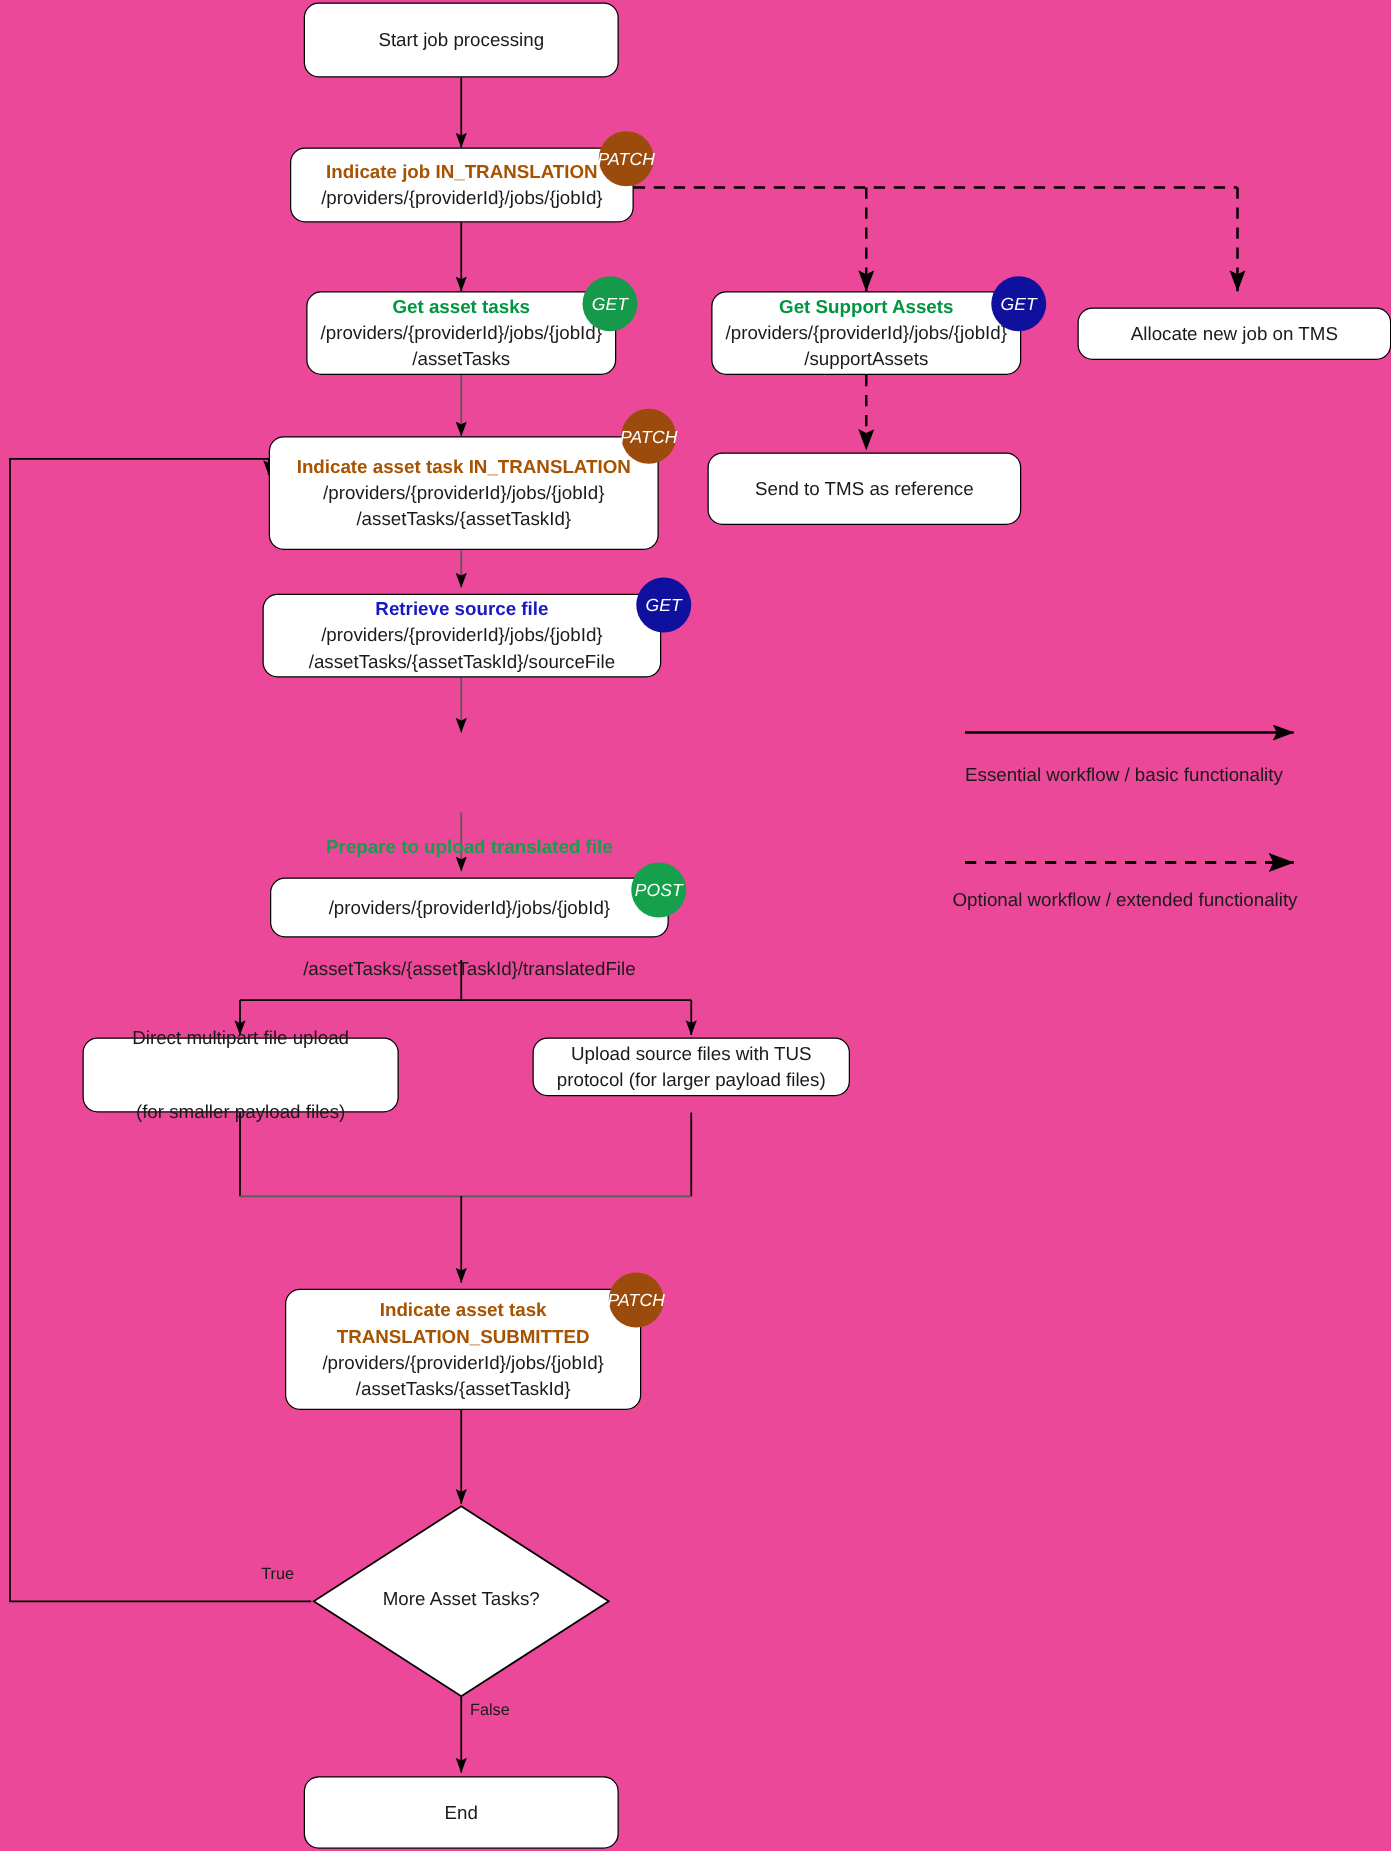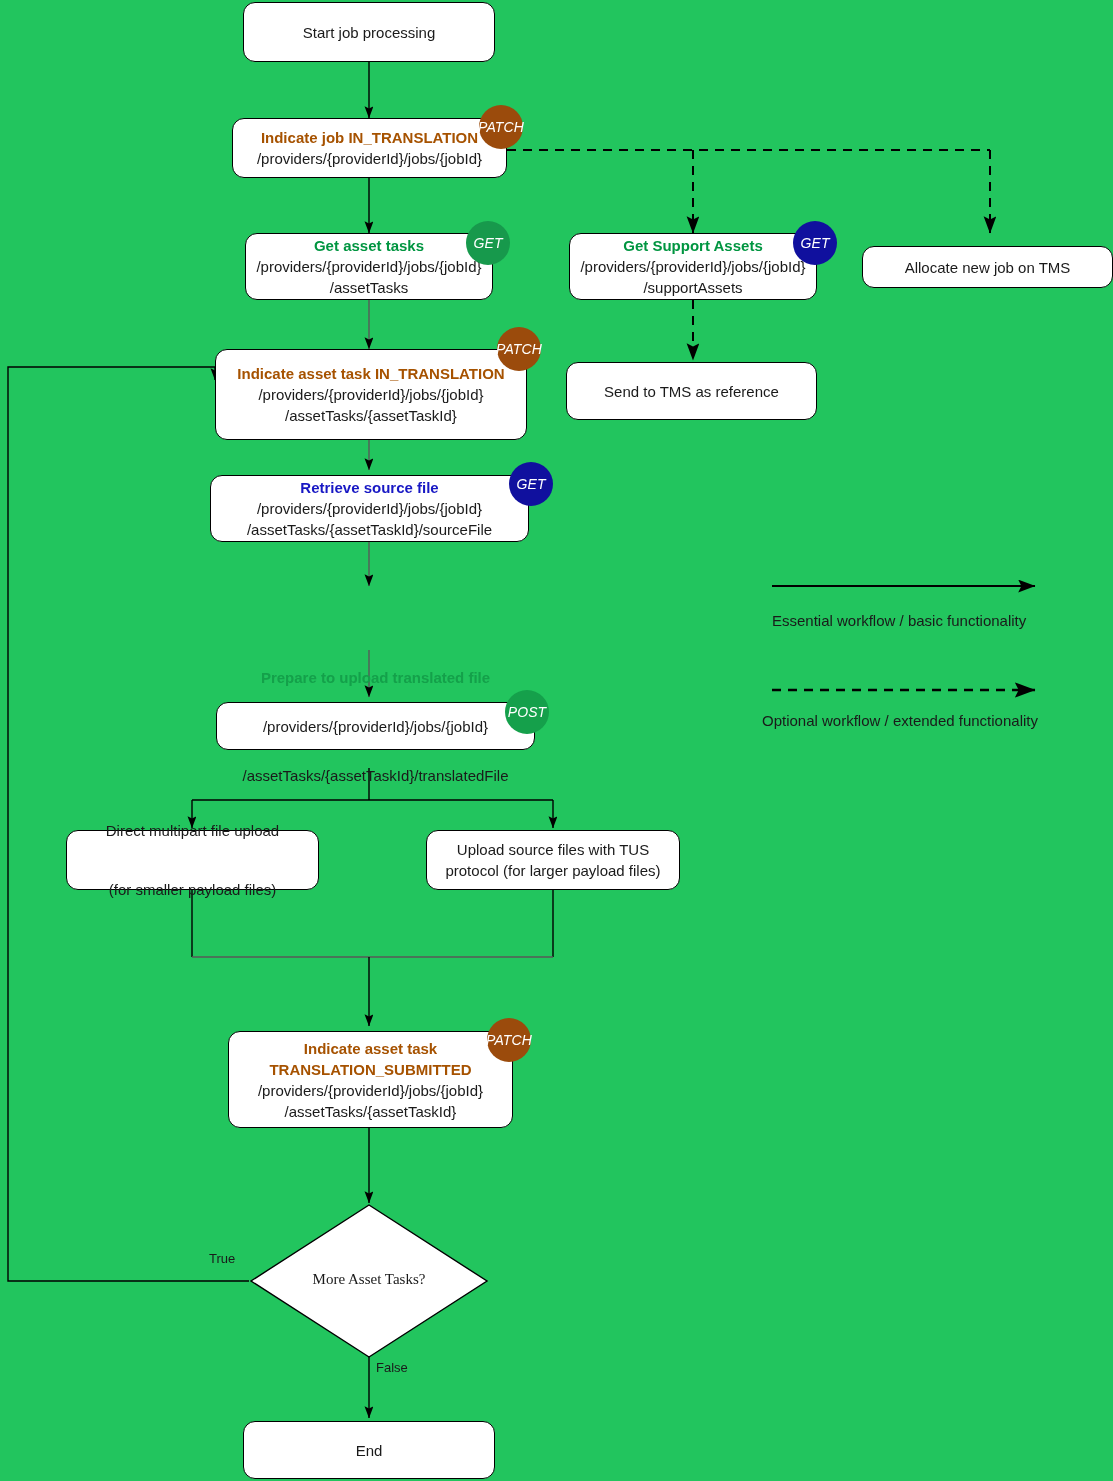--- a/index.html
+++ b/index.html
@@ -7,21 +7,21 @@
     padding: 0;
     background: #ffffff;
   }
   body {
     font-family: "Liberation Sans", sans-serif;
   }
   #canvas {
     position: relative;
     width: 1113px;
     height: 1481px;
-    background: #22c55e;
+    background: #ec4899;
     overflow: hidden;
   }
   svg.layer {
     position: absolute;
     left: 0;
     top: 0;
     width: 1113px;
     height: 1481px;
     pointer-events: none;
   }
@@ -219,38 +219,38 @@
     <span class="path-line">/providers/{providerId}/jobs/{jobId}</span>
     <span class="path-line">/assetTasks/{assetTaskId}/translatedFile</span>
   </div>
   <div class="badge post" style="left:505px; top:690px;text-align:center;">POST</div>
 
   <div class="node plain" style="left:66px; top:830px; width:253px; height:60px;gap:38px;">
     <span class="path-line">Direct multipart file upload</span>
     <span class="path-line">(for smaller payload files)</span>
   </div>
 
-  <div class="node plain" style="left:426px; top:830px; width:254px; height:60px;text-align:center;">
+  <div class="node plain" style="left:426px; top:830px; width:254px; height:47px;text-align:center;">
     <span class="path-line">Upload source files with TUS</span>
     <span class="path-line">protocol (for larger payload files)</span>
   </div>
 
   <div class="node" style="left:228px; top:1031px; width:285px; height:97px;">
     <span class="title t-patch">Indicate asset task</span>
     <span class="title t-patch">TRANSLATION_SUBMITTED</span>
     <span class="path-line">/providers/{providerId}/jobs/{jobId}</span>
     <span class="path-line">/assetTasks/{assetTaskId}</span>
   </div>
   <div class="badge patch" style="left:487px; top:1018px;">PATCH</div>
 
   <div class="diamond" style="left:249px; top:1203px; width:240px; height:156px;">
     <svg width="240" height="156" viewBox="0 0 240 156">
       <polygon points="120,2 238,78 120,154 2,78" fill="#ffffff" stroke="#000000" stroke-width="1.4"></polygon>
     </svg>
-    <div class="diamond-label" style="top:68px; left:0;font-family:Liberation Serif, serif;">More Asset Tasks?</div>
+    <div class="diamond-label" style="top:68px; left:0;">More Asset Tasks?</div>
   </div>
 
   <div class="edge-label" style="left:209px; top:1251px;">True</div>
   <div class="edge-label" style="left:376px; top:1360px;">False</div>
 
   <div class="node plain" style="left:243px; top:1421px; width:252px; height:58px;">
     <span class="path-line">End</span>
   </div>
 
   <div class="legend-label" style="left:772px; top:612px;">Essential workflow / basic functionality</div>

